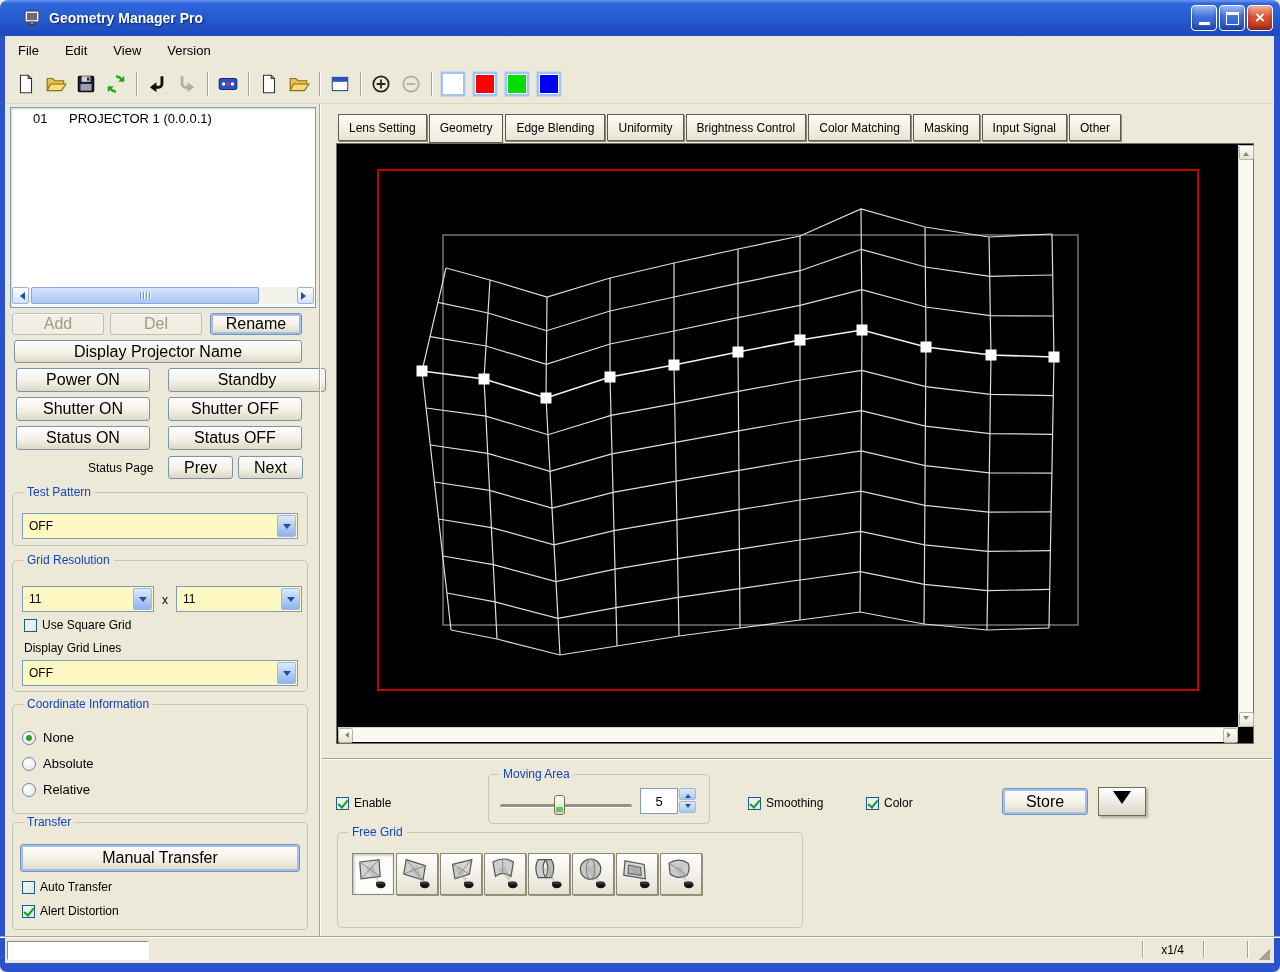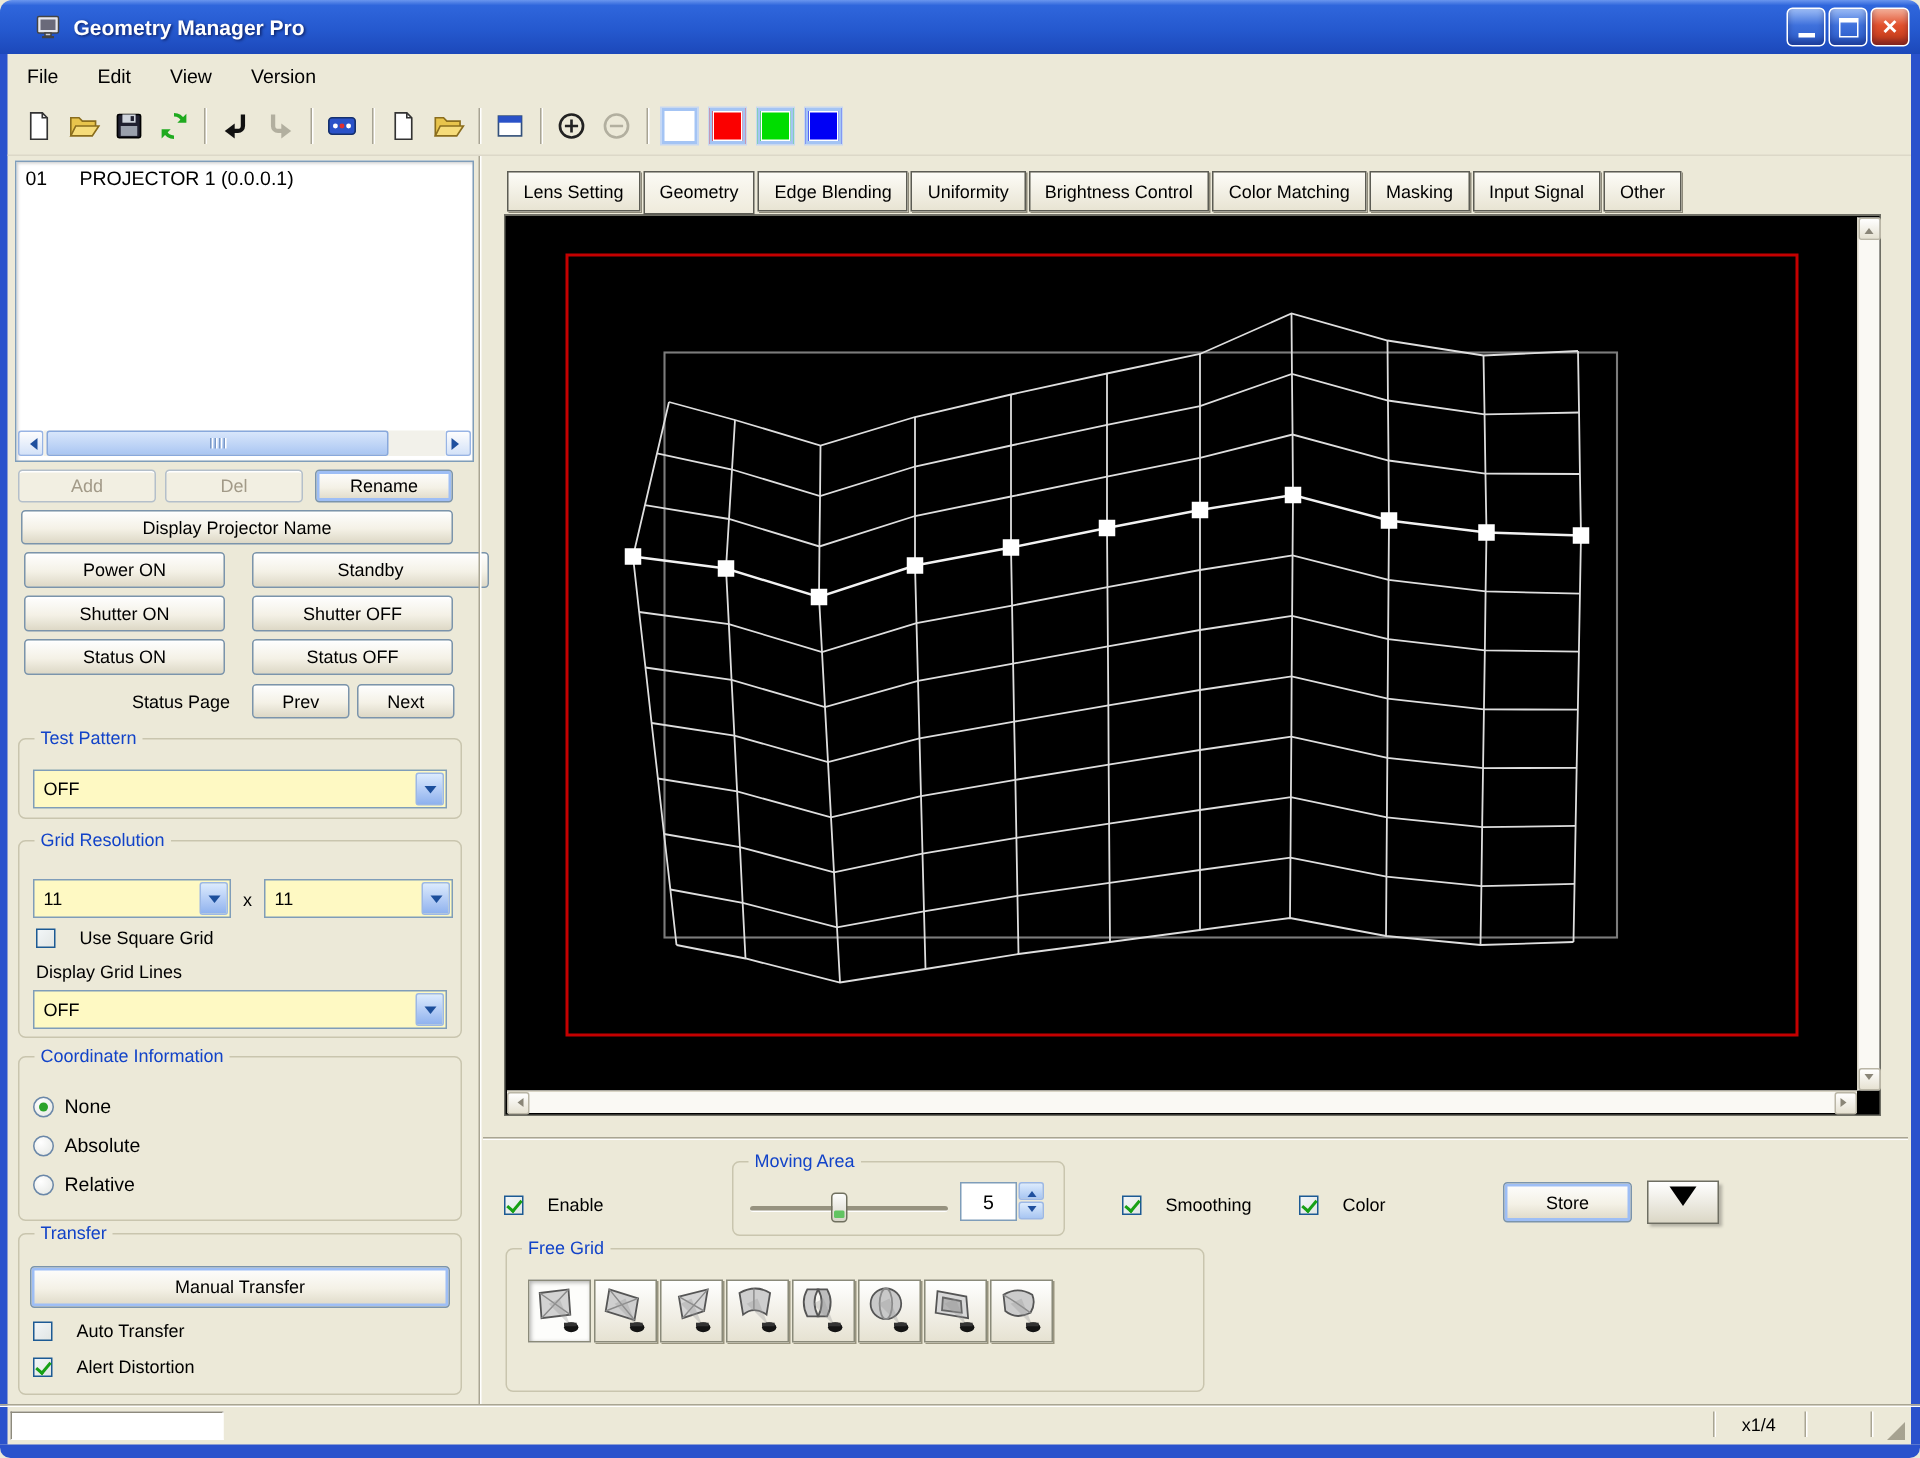--- a/index.html
+++ b/index.html
@@ -27,45 +27,45 @@
   .menubar{left:5px;top:36px;width:1269px;height:28px;display:flex;align-items:center;padding-left:8px;box-sizing:border-box}
   .menu-item{padding:4px 13px 4px 5px;font-size:13px;margin-right:8px;cursor:default}
   .toolbar{left:5px;top:64px;width:1269px;height:40px;display:flex;align-items:center;padding-left:6px;box-sizing:border-box;
     border-bottom:1px solid #dcd8c8}
   .tb-btn{width:28px;height:28px;display:flex;align-items:center;justify-content:center;margin:0 1px}
   .tb-sep{width:1px;height:24px;margin:0 5px;background:#a8a494;box-shadow:1px 0 0 #fff}
   .tb-swatch{width:20px;height:20px;margin:0 4px;border:2px solid #a4c4f4;box-shadow:inset 0 0 0 1px #fff,0 0 0 1px #c8d8f0}
   
   .xpbtn{box-sizing:border-box;border:1px solid #7b94ab;border-radius:3px;text-align:center;
     background:linear-gradient(180deg,#fefefe,#f4f1e6 55%,#ddd8c6);
-    box-shadow:inset 0 1px 0 #fff;font-size:12px;display:flex;align-items:center;justify-content:center;cursor:default}
+    box-shadow:inset 0 1px 0 #fff;font-size:16px;display:flex;align-items:center;justify-content:center;cursor:default}
   .xpbtn.focus{box-shadow:inset 0 0 0 2px #9ebef5}
   .xpbtn.disabled{color:#a29a88;background:#f2efe2;border-color:#b4bfca}
   .group{box-sizing:border-box;border:1px solid #c9c5ae;border-radius:5px}
   .group-label{position:absolute;top:-8px;left:10px;background:#ece9d8;color:#1243c8;padding:0 4px;font-size:12px}
   .combo{box-sizing:border-box;background:#fef9c3;border:1px solid #7f9db9;display:flex;align-items:center}
   .combo-val{font-size:12px;padding-left:6px;flex:1}
   .combo-dd{width:19px;align-self:stretch;margin:1px;border-radius:2px;border:1px solid #9cb8e6;box-sizing:border-box;
     background:linear-gradient(180deg,#dcebfd,#b6cef6 50%,#8fb2ee);display:flex;align-items:center;justify-content:center}
   .combo-dd::after{content:"";border:4px solid transparent;border-top:5px solid #1c4f9c;margin-top:5px}
-  .cb-row{display:flex;align-items:center;gap:16px}
+  .cb-row{display:flex;align-items:center;gap:5px}
   .cb-box{position:relative;width:13px;height:13px;box-sizing:border-box;border:1px solid #1c5a94;
     background:linear-gradient(135deg,#f2f6f8,#e2e6e4)}
   .cb-box.checked::after{content:"";position:absolute;left:3px;top:0;width:4px;height:8px;
     border-right:2px solid #17a015;border-bottom:2px solid #17a015;transform:rotate(40deg)}
   .cb-label{font-size:12px}
   .radio-row{display:flex;align-items:center;gap:7px;position:absolute}
   .radio{position:relative;width:14px;height:14px;border-radius:50%;box-sizing:border-box;border:1px solid #6a87a8;
     background:radial-gradient(circle at 35% 30%,#fff,#e4e6e2)}
   .radio.selected::after{content:"";position:absolute;left:3px;top:3px;width:6px;height:6px;border-radius:50%;background:#2ba32b}
   .rlabel{font-size:13px}
   
   .listbox{left:10px;top:107px;width:306px;height:201px;box-sizing:border-box;background:#fff;
     border:1px solid #7f9db9;box-shadow:inset 1px 1px 2px rgba(120,120,120,.35)}
-  .list-row{display:flex;padding:3px 6px;font-size:13px}
+  .list-row{display:flex;padding:3px 22px;font-size:13px}
   .row-id{width:36px}
   .hscroll{left:12px;top:287px;width:302px;height:17px;display:flex}
   .sb-btn{width:17px;height:17px;box-sizing:border-box;border:1px solid #98b4e4;border-radius:2px;
     background:linear-gradient(180deg,#fdfdfd,#d4e2f8);display:flex;align-items:center;justify-content:center}
   .sb-track{flex:1;background:#f2f1ea;position:relative}
   .sb-thumb{position:absolute;left:2px;top:0;height:17px;width:228px;border-radius:2px;box-sizing:border-box;
     border:1px solid #88a8dc;background:linear-gradient(180deg,#d8e6fb,#aac6f2);display:flex;align-items:center;justify-content:center;gap:2px}
   .grip-dash{width:1px;height:7px;background:#7898c8;box-shadow:1px 0 0 #fff}
   .tri-l{border:4px solid transparent;border-right:5px solid #20509e}
   .tri-r{border:4px solid transparent;border-left:5px solid #20509e}

